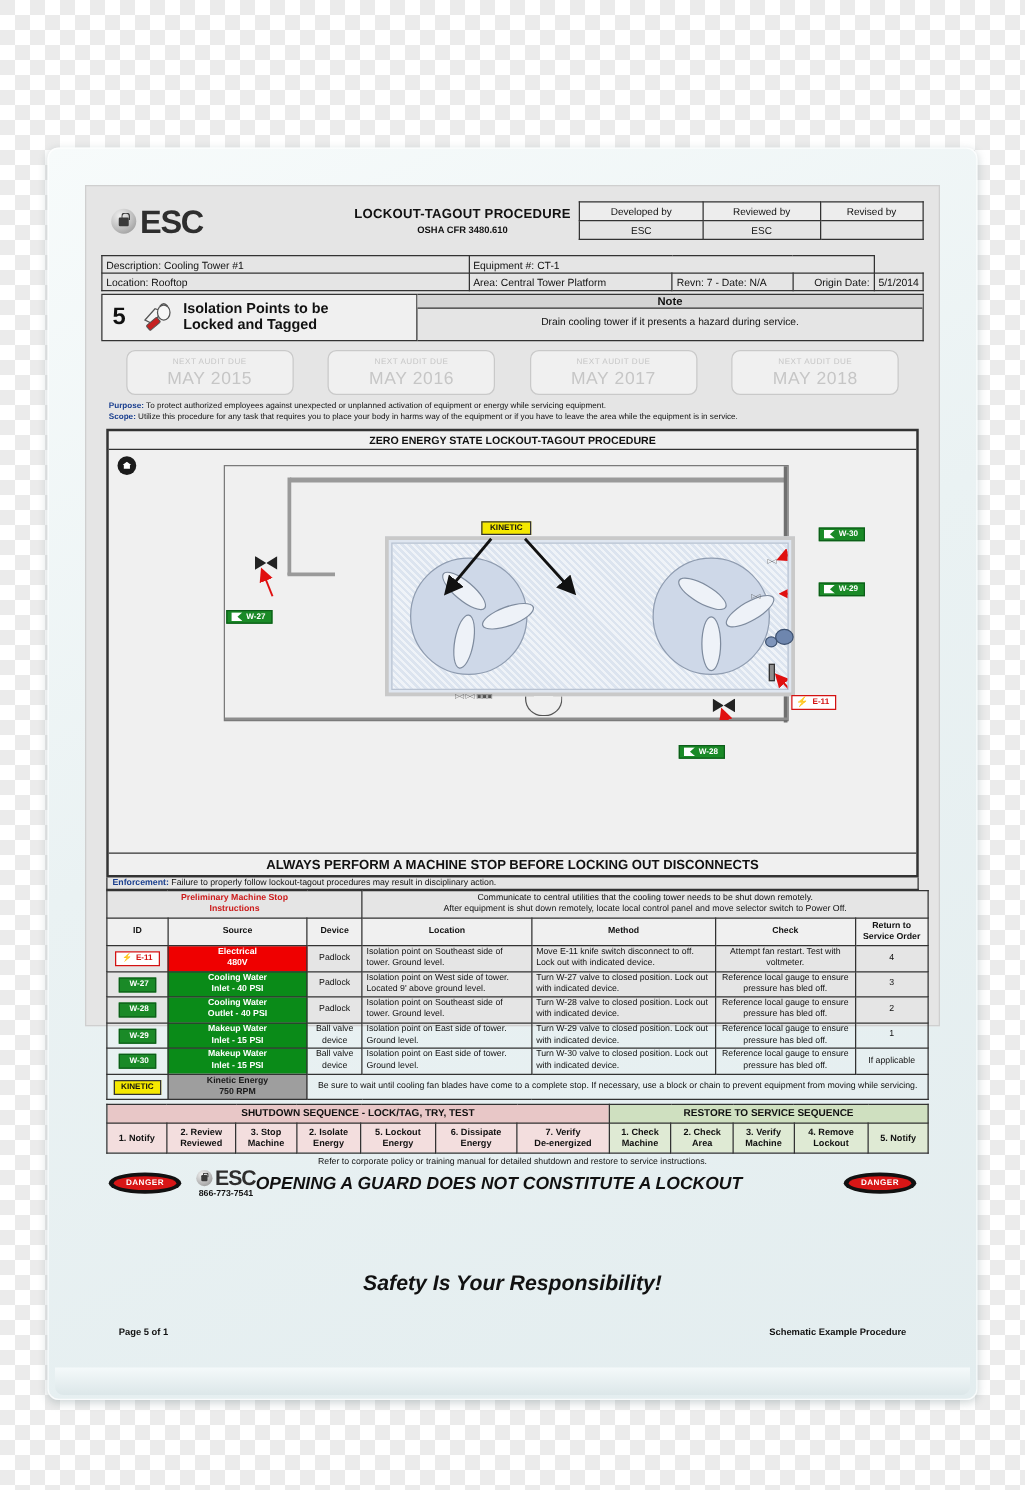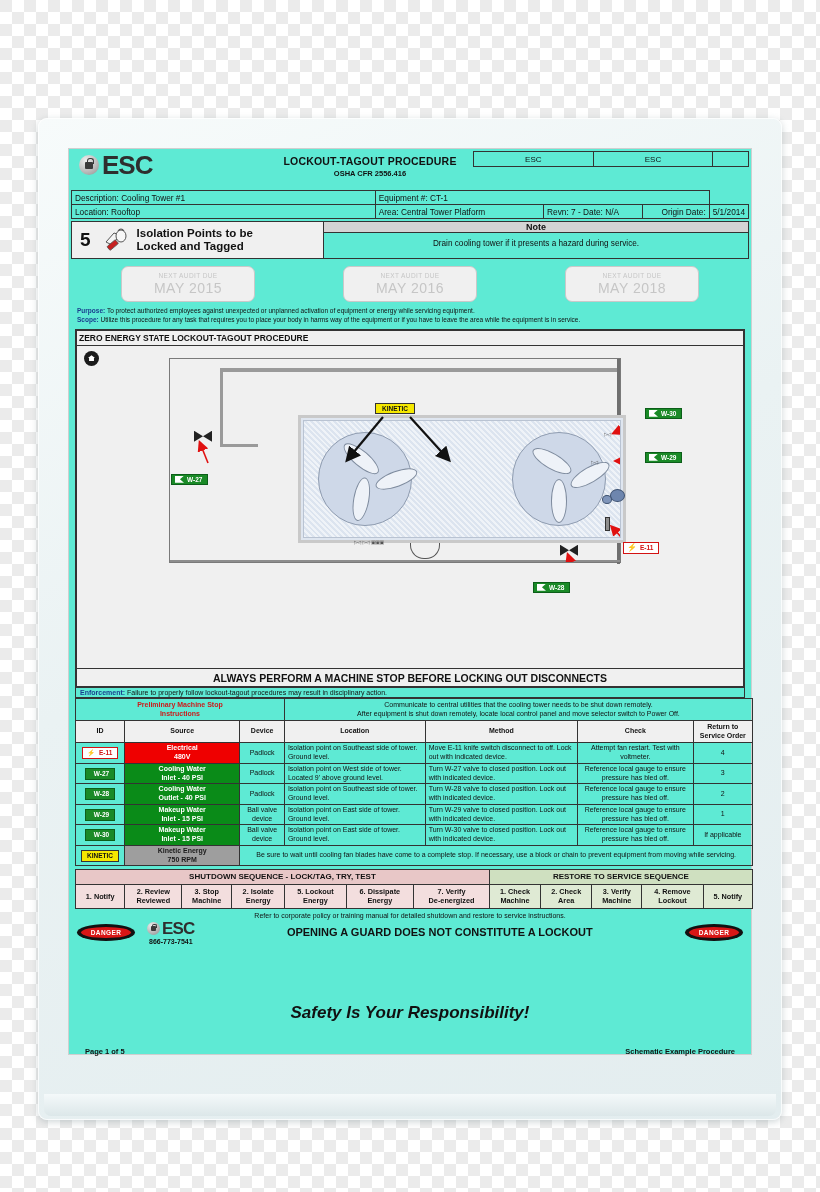--- a/index.html
+++ b/index.html
@@ -65,26 +65,26 @@
   .holder-lip {
     position: absolute; left: 6px; right: 6px; bottom: 4px; height: 22px;
     border-radius: 0 0 7px 7px;
     background: linear-gradient(180deg,#f4f9fa,#dce7e9);
   }
 
   
   .card {
     position: absolute;
     left: 68px; top: 148px;
-    width: 684px; height: 907px;
-    background: #5eead4;
+    width: 684px; height: 673px;
+    background: #e5e5e5;
     border: 1px solid #cfcfcf;
     font-size: 8px;
     color: #111;
-    padding: 2px;
+    padding: 12px;
   }
 
   table { border-collapse: collapse; width: 100%; }
   td, th { border: 1px solid #333; padding: 1px 3px; vertical-align: middle; }
 
   
   .hdr { display: flex; align-items: stretch; }
   .hdr-logo { width: 196px; display: flex; align-items: center; padding-left: 8px; }
   .esc-logo { display: flex; align-items: center; gap: 3px; }
   .esc-lock {
@@ -137,21 +137,21 @@
     color: #c6c6c6; background: #f0f0f0;
   }
   .audit .a1 { font-size: 6.5px; letter-spacing: .4px; }
   .audit .a2 { font-size: 14px; letter-spacing: .5px; margin-top: 1px; }
 
   .purpose { margin: 2px 6px 0; font-size: 6.5px; line-height: 1.45; }
   .purpose b { color: #1a3f8f; }
 
   
   .sch { margin: 4px 4px 0; border: 2px solid #333; background: #f0f0f0; }
-  .sch-hd { text-align: left; font-weight: bold; font-size: 8.5px; padding: 2px; border-bottom: 1px solid #333; }
+  .sch-hd { text-align: center; font-weight: bold; font-size: 8.5px; padding: 2px; border-bottom: 1px solid #333; }
   .sch-body { position: relative; height: 322px; }
   .sch-inner {
     position: absolute; left: 92px; top: 12px; width: 452px; height: 205px;
     border: 1px solid #7a7a7a; background: #f0f0f0;
   }
   .roof-line { position: absolute; left: 52px; top: 9px; width: 396px; height: 4px; background: #9a9a9a; }
   .wall-l { position: absolute; left: 50px; top: 9px; width: 3px; height: 78px; background: #9a9a9a; }
   .wall-b { position: absolute; left: 50px; top: 85px; width: 38px; height: 3px; background: #9a9a9a; }
   .wall-r { position: absolute; right: 0px; top: 0; width: 3px; height: 205px; background: #6f6f6f; }
   .ground { position: absolute; left: 0; bottom: 0; width: 100%; height: 2px; background: #8d8d8d; }
@@ -275,21 +275,21 @@
   .foot-esc .lock2 {
     width: 13px; height: 13px; border-radius: 50%;
     background: radial-gradient(circle at 35% 28%, #efefef, #b4b4b4 60%, #8a8a8a);
     display: flex; align-items: center; justify-content: center;
   }
   .foot-esc .lock2 i { width: 5px; height: 4.5px; background: #3a3a3a; border-radius: 1px; margin-top: 1px; position: relative; }
   .foot-esc .lock2 i::before { content:""; position:absolute; left:1px; top:-2.5px; width:3px; height:3px;
     border:1px solid #3a3a3a; border-bottom:none; border-radius:2px 2px 0 0; }
   .foot-esc .w { font-size: 17px; font-weight: bold; letter-spacing: -.8px; color: #2e2e2e; line-height: 1; }
   .foot-esc .ph { font-size: 7px; font-weight: bold; margin-top: 1px; }
-  .guard { flex: 1; text-align: center; font-weight: bold; font-size: 11px; }
+  .guard { flex: 1; text-align: left; font-weight: bold; font-size: 14px; font-style: italic; }
 
   .safety { text-align: center; font-size: 17px; font-weight: bold; font-style: italic; margin-top: 58px; }
   .pagerow { display: flex; justify-content: space-between; margin: 24px 14px 0; font-size: 7.5px; font-weight: bold; }
 
   
   .reflect {
     position: absolute; left: 68px; top: 1118px; width: 684px; height: 74px;
     overflow: hidden; opacity: .30;
   }
 </style>
@@ -308,25 +308,30 @@
     <div class="hdr-logo">
       <div class="esc-logo">
         <div class="esc-lock">
             <i></i>
           </div>
         <div class="esc-word">ESC</div>
       </div>
     </div>
     <div class="hdr-title">
       <div class="t1">LOCKOUT-TAGOUT PROCEDURE</div>
-      <div class="t2">OSHA CFR 2556.416</div>
+      <div class="t2">OSHA CFR 3480.610</div>
     </div>
     <div class="hdr-tbl">
       <table>
         <tbody>
+            <tr>
+          <td class="th">Developed by</td>
+          <td class="th">Reviewed by</td>
+          <td class="th">Revised by</td>
+        </tr>
         <tr>
           <td>ESC</td>
           <td>ESC</td>
           <td></td>
         </tr>
       </tbody>
         </table>
     </div>
   </div>
 
@@ -381,20 +386,24 @@
   </div>
 
   <div class="audits">
     <div class="audit">
       <div class="a1">NEXT AUDIT DUE</div>
       <div class="a2">MAY 2015</div>
     </div>
     <div class="audit">
       <div class="a1">NEXT AUDIT DUE</div>
       <div class="a2">MAY 2016</div>
+    </div>
+    <div class="audit">
+      <div class="a1">NEXT AUDIT DUE</div>
+      <div class="a2">MAY 2017</div>
     </div>
     <div class="audit">
       <div class="a1">NEXT AUDIT DUE</div>
       <div class="a2">MAY 2018</div>
     </div>
   </div>
 
   <div class="purpose">
     <div>
       <b>Purpose:</b>
@@ -703,20 +712,20 @@
     </div>
     <div class="guard">OPENING A GUARD DOES NOT CONSTITUTE A LOCKOUT</div>
     <div class="danger">
       <span>DANGER</span>
     </div>
   </div>
 
   <div class="safety">Safety Is Your Responsibility!</div>
 
   <div class="pagerow">
-    <div>Page 1 of 5</div>
+    <div>Page 5 of 1</div>
     <div>Schematic Example Procedure</div>
   </div>
 </div>
 
 <div class="reflect">
   
 </div>
 
 </body></html>

